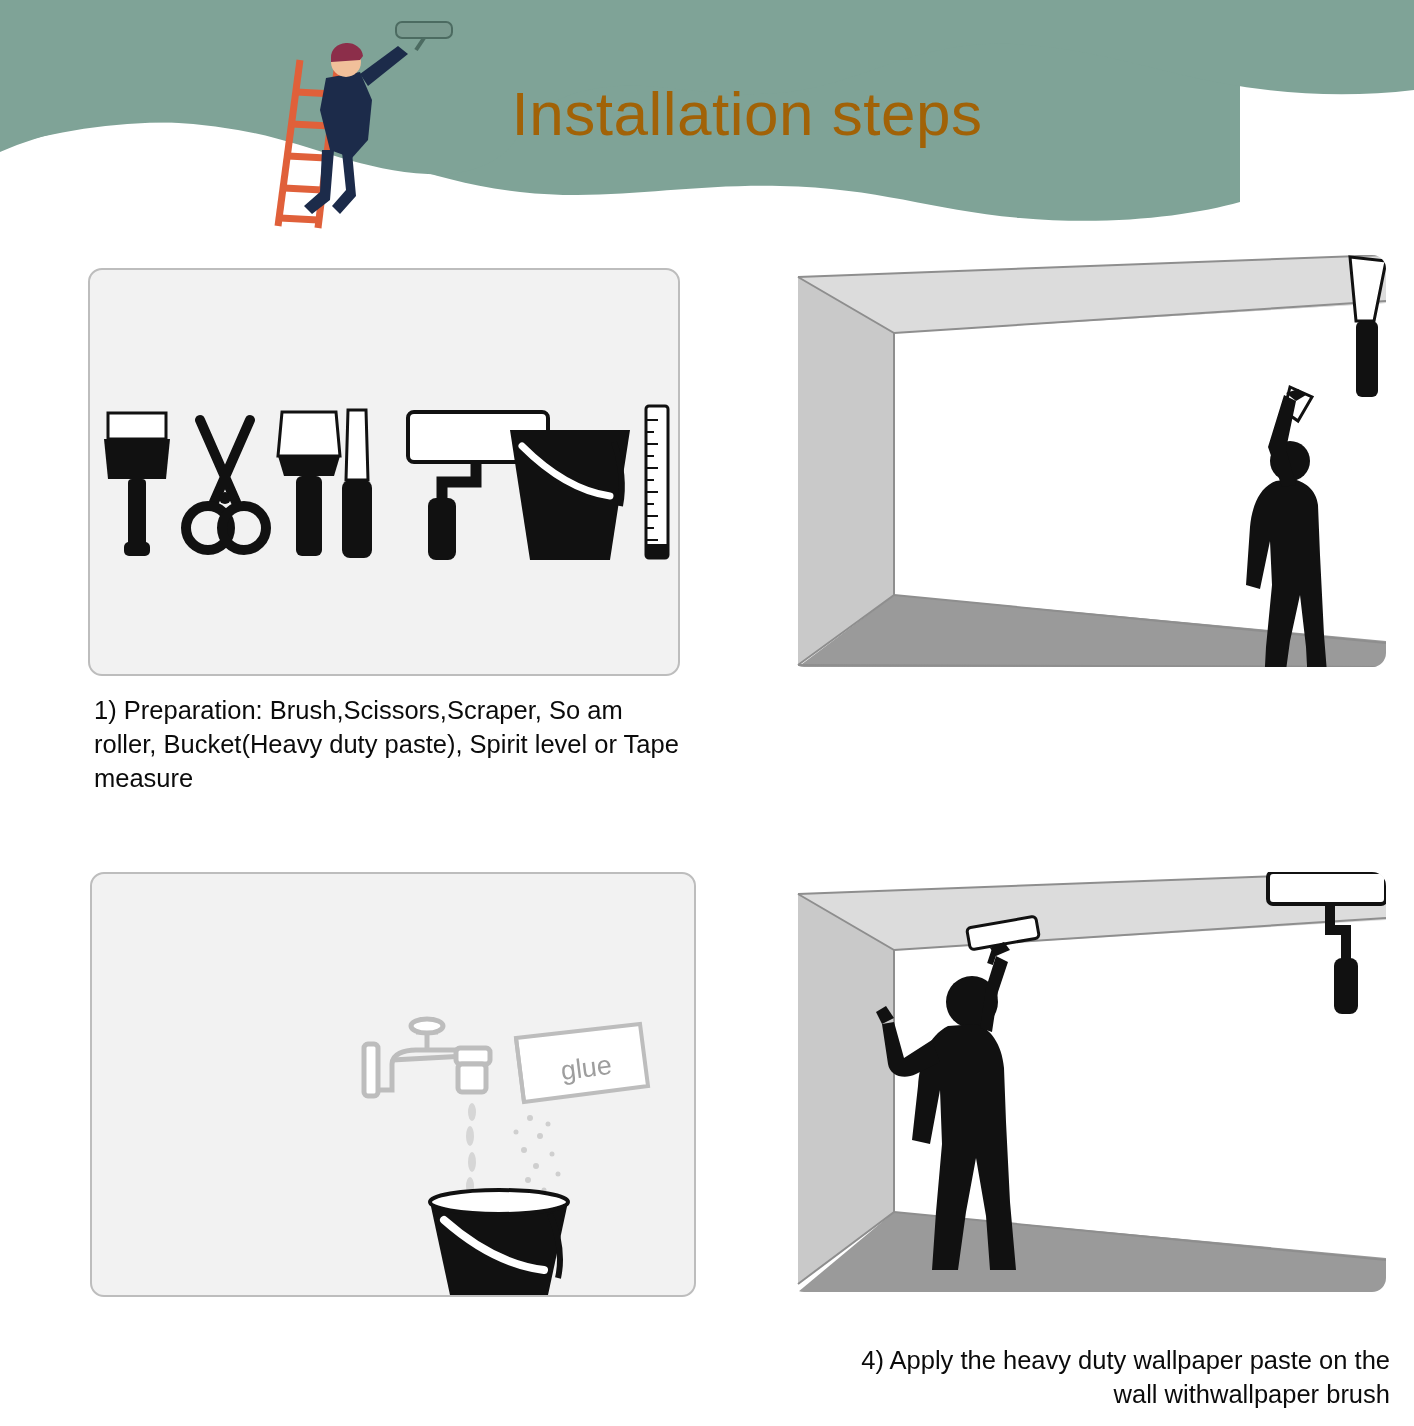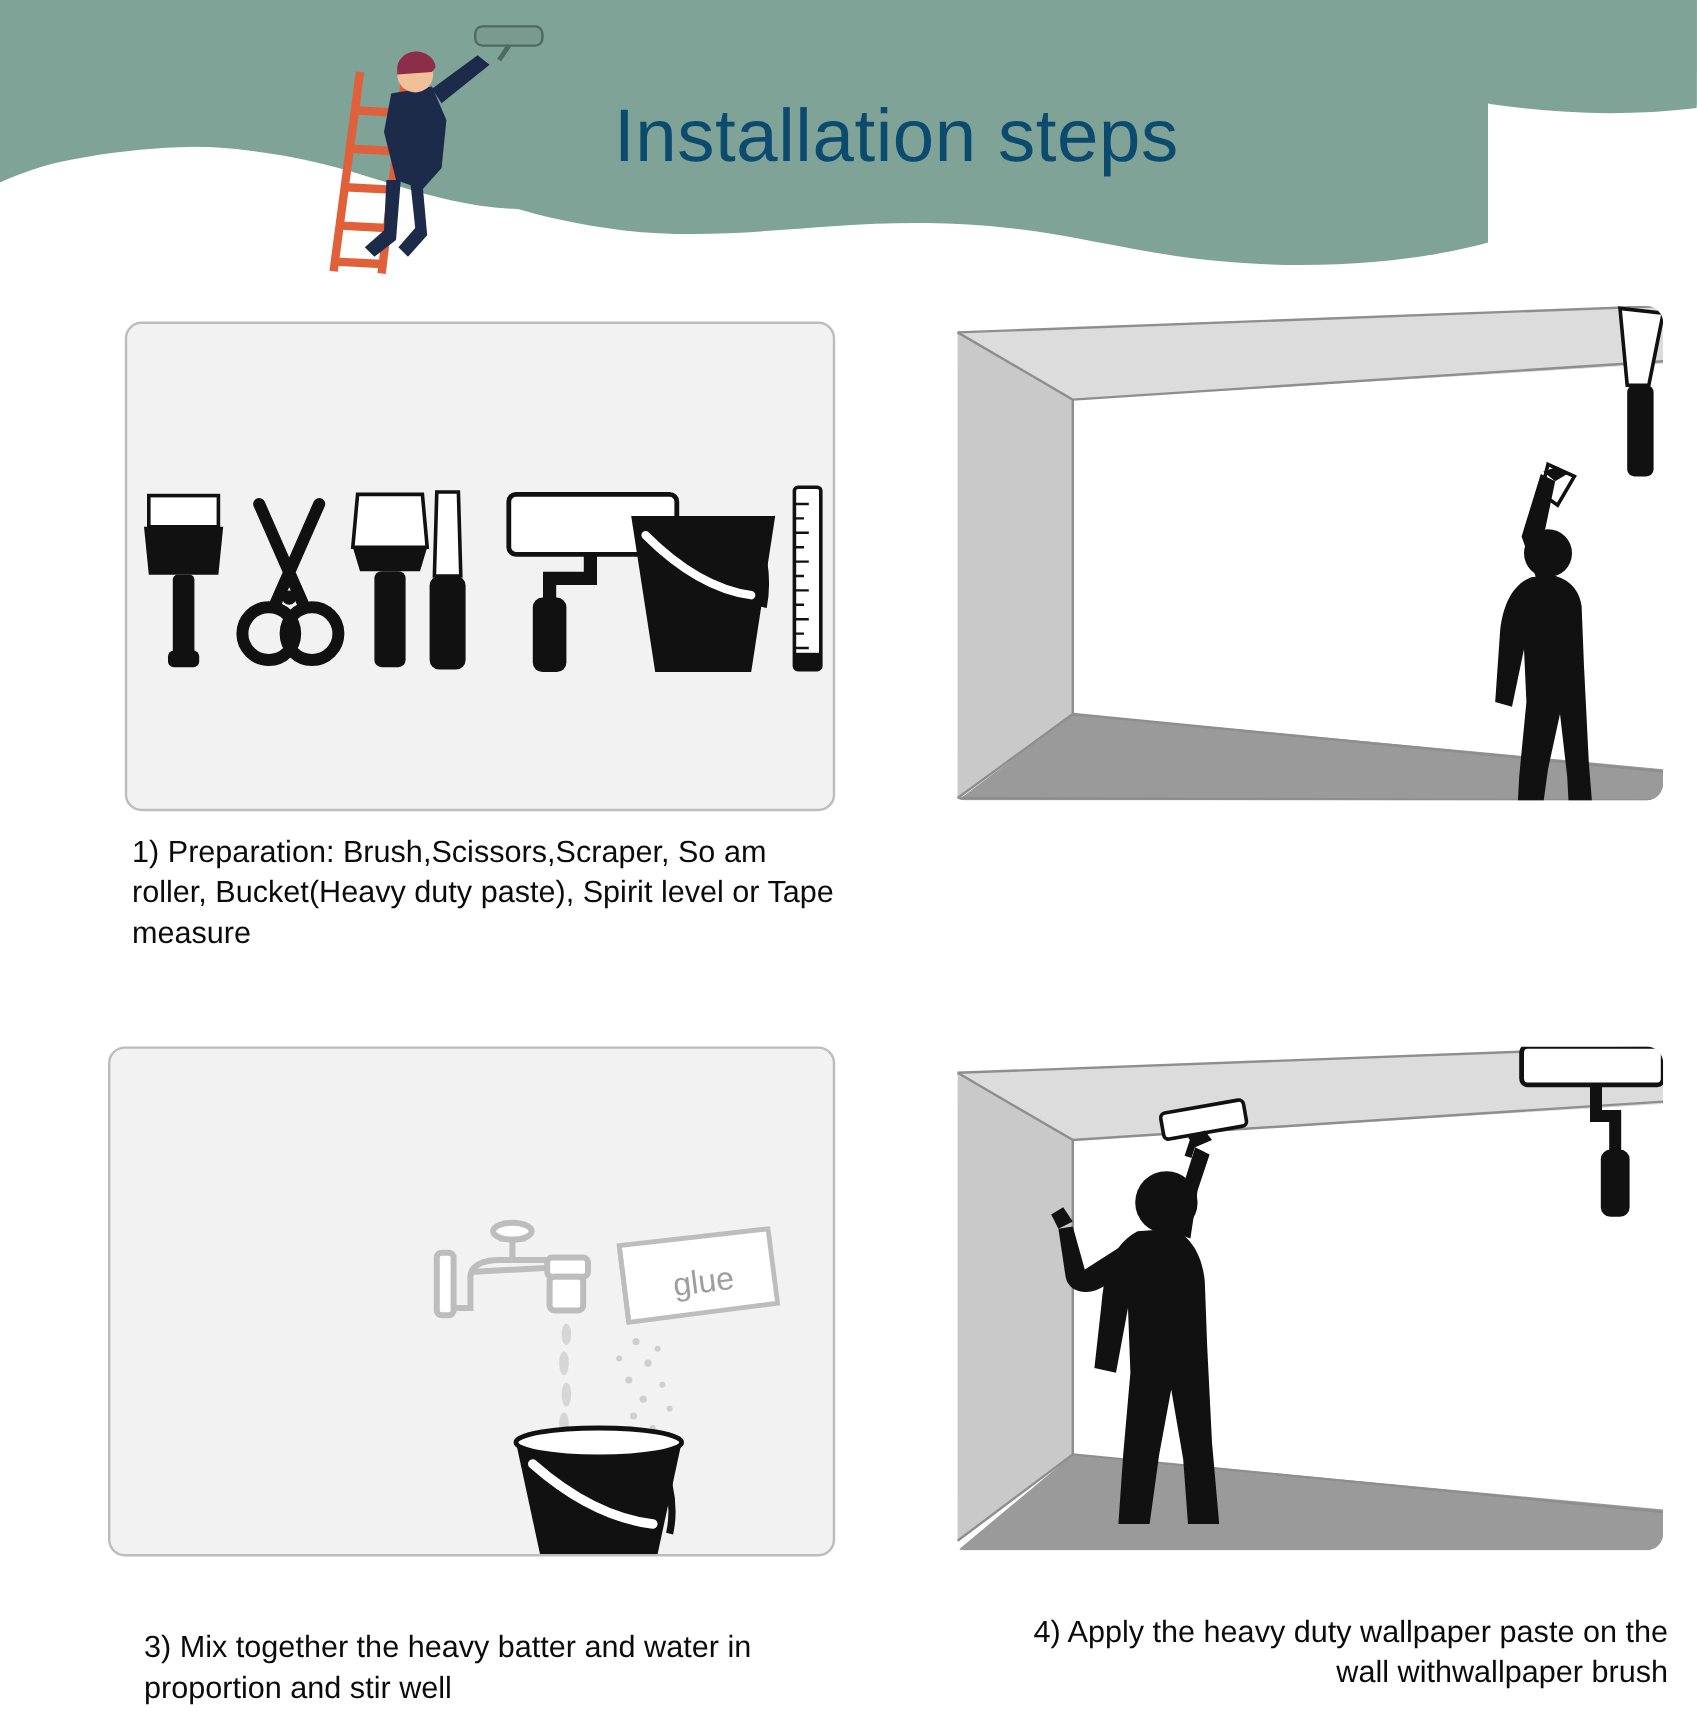--- a/index.html
+++ b/index.html
@@ -29,21 +29,21 @@
     left: 0;
     top: 0;
   }
   .header-title {
     position: absolute;
     left: 0;
     top: 78px;
     width: 1414px;
     text-align: center;
     font-size: 62px;
-    color: #0c4a6e;
+    color: #a16207;
     letter-spacing: 0.5px;
     font-weight: 400;
     padding-left: 80px;
     box-sizing: border-box;
   }
 
   
   .grid {
     position: absolute;
     left: 0;
@@ -64,21 +64,21 @@
     font-size: 25.5px;
     line-height: 1.33;
     color: #0b0b0b;
     margin-top: 18px;
   }
   .caption .num {
     white-space: pre;
   }
 
   
-  #step1 { left: 104px; top: 13px; width: 592px; }
+  #step1 { left: 88px; top: 13px; width: 592px; }
   #step2 { left: 790px; top: 0px;  width: 600px; }
   #step3 { left: 90px;  top: 617px; width: 606px; }
   #step4 { left: 790px; top: 617px; width: 600px; text-align: right; }
 
   #step1 .panel { width: 588px; height: 404px; }
   #step2 .panel { width: 596px; height: 412px; border: none; background: transparent; }
   #step3 .panel { width: 602px; height: 421px; }
   #step4 .panel { width: 596px; height: 420px; border: none; background: transparent; }
 
   #step1 .caption { margin-left: 6px; }
@@ -273,24 +273,20 @@
         </g>
 
         <g>
           <path d="M338,328 L476,328 L456,421 L358,421 Z" fill="#111"></path>
           <ellipse cx="407" cy="328" rx="69" ry="12" fill="#ffffff" stroke="#111" stroke-width="4"></ellipse>
           <path d="M352,346 C386,376 420,392 452,396" stroke="#ffffff" stroke-width="8" fill="none" stroke-linecap="round"></path>
           <path d="M458,340 C468,364 470,386 466,404" stroke="#111" stroke-width="6" fill="none"></path>
         </g>
       </svg>
     </div>
-    <div class="caption">
-      <span class="num">3)</span>
-      <span>Mix together the heavy batter and water in proportion and stir well</span>
-    </div>
   </div>
 
   <div class="step" id="step4">
     <div class="panel">
       <svg width="596" height="420" viewBox="0 0 596 420">
 
         <polygon points="8,22 596,0 596,420 8,420" fill="#ffffff"></polygon>
         <polygon points="8,22 104,78 104,340 8,412" fill="#c9c9c9"></polygon>
         <polygon points="104,340 596,386 596,420 8,420" fill="#9a9a9a"></polygon>
         <polygon points="8,22 104,78 596,48 596,0" fill="#dcdcdc"></polygon>

